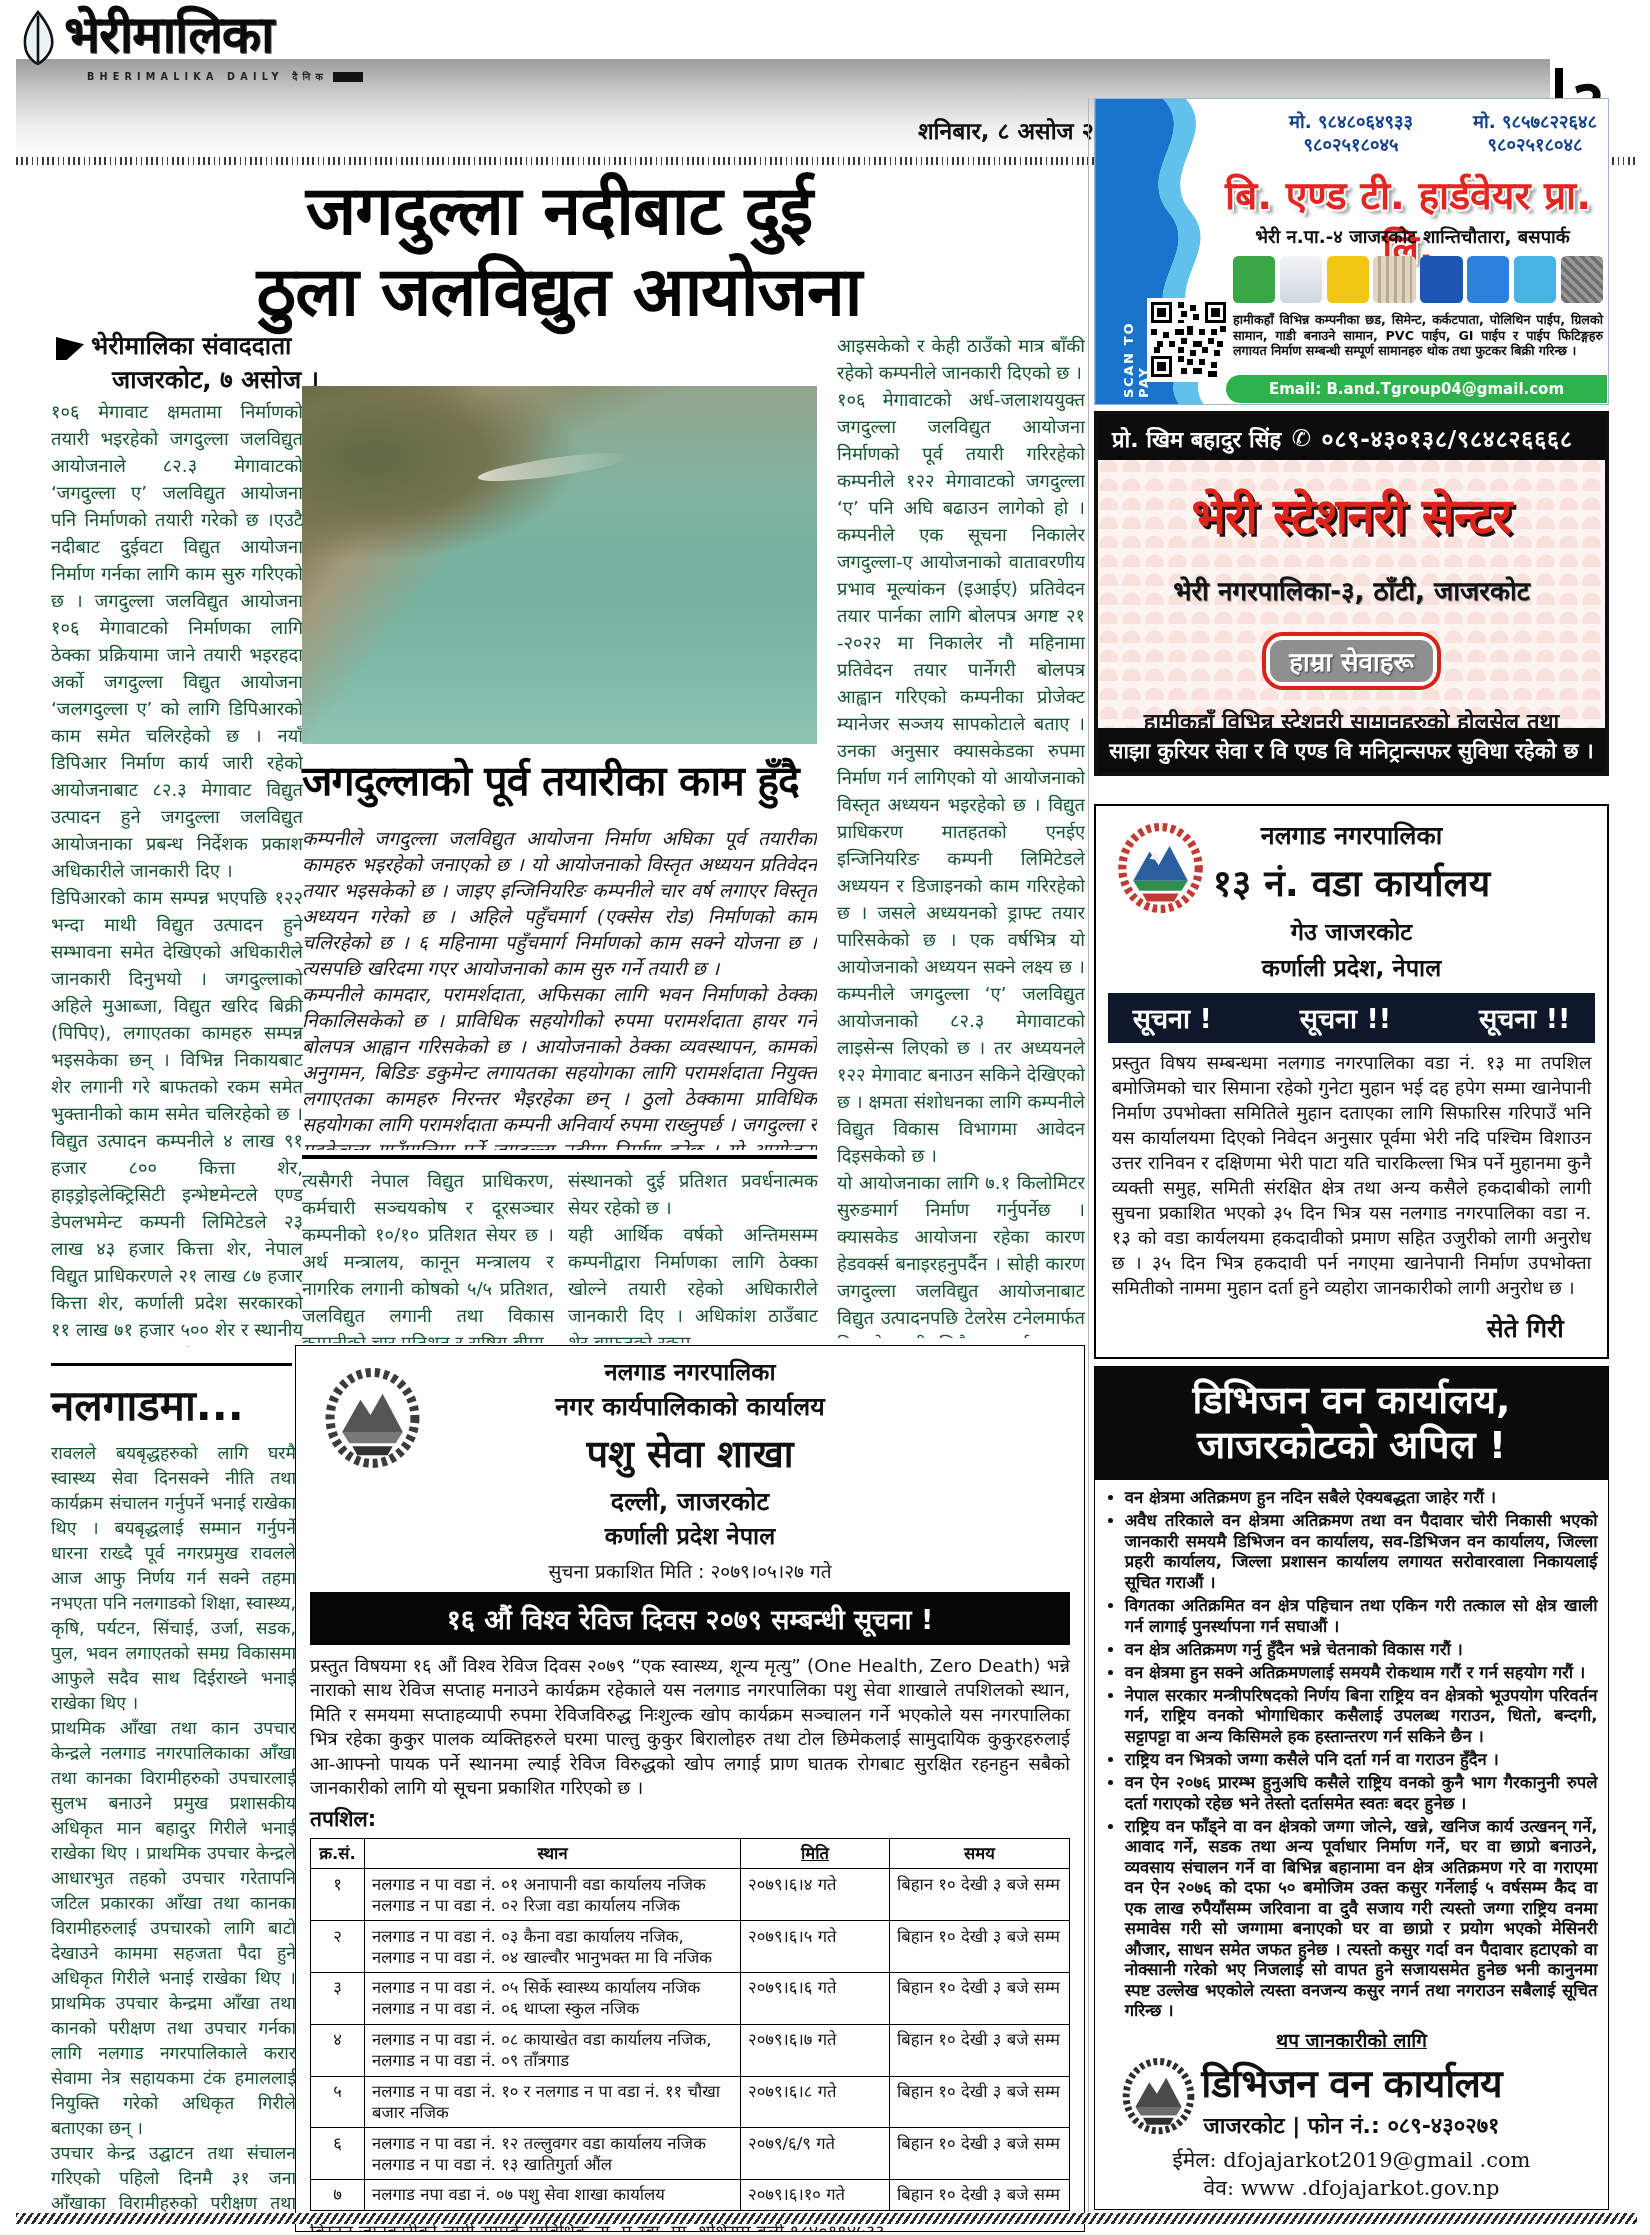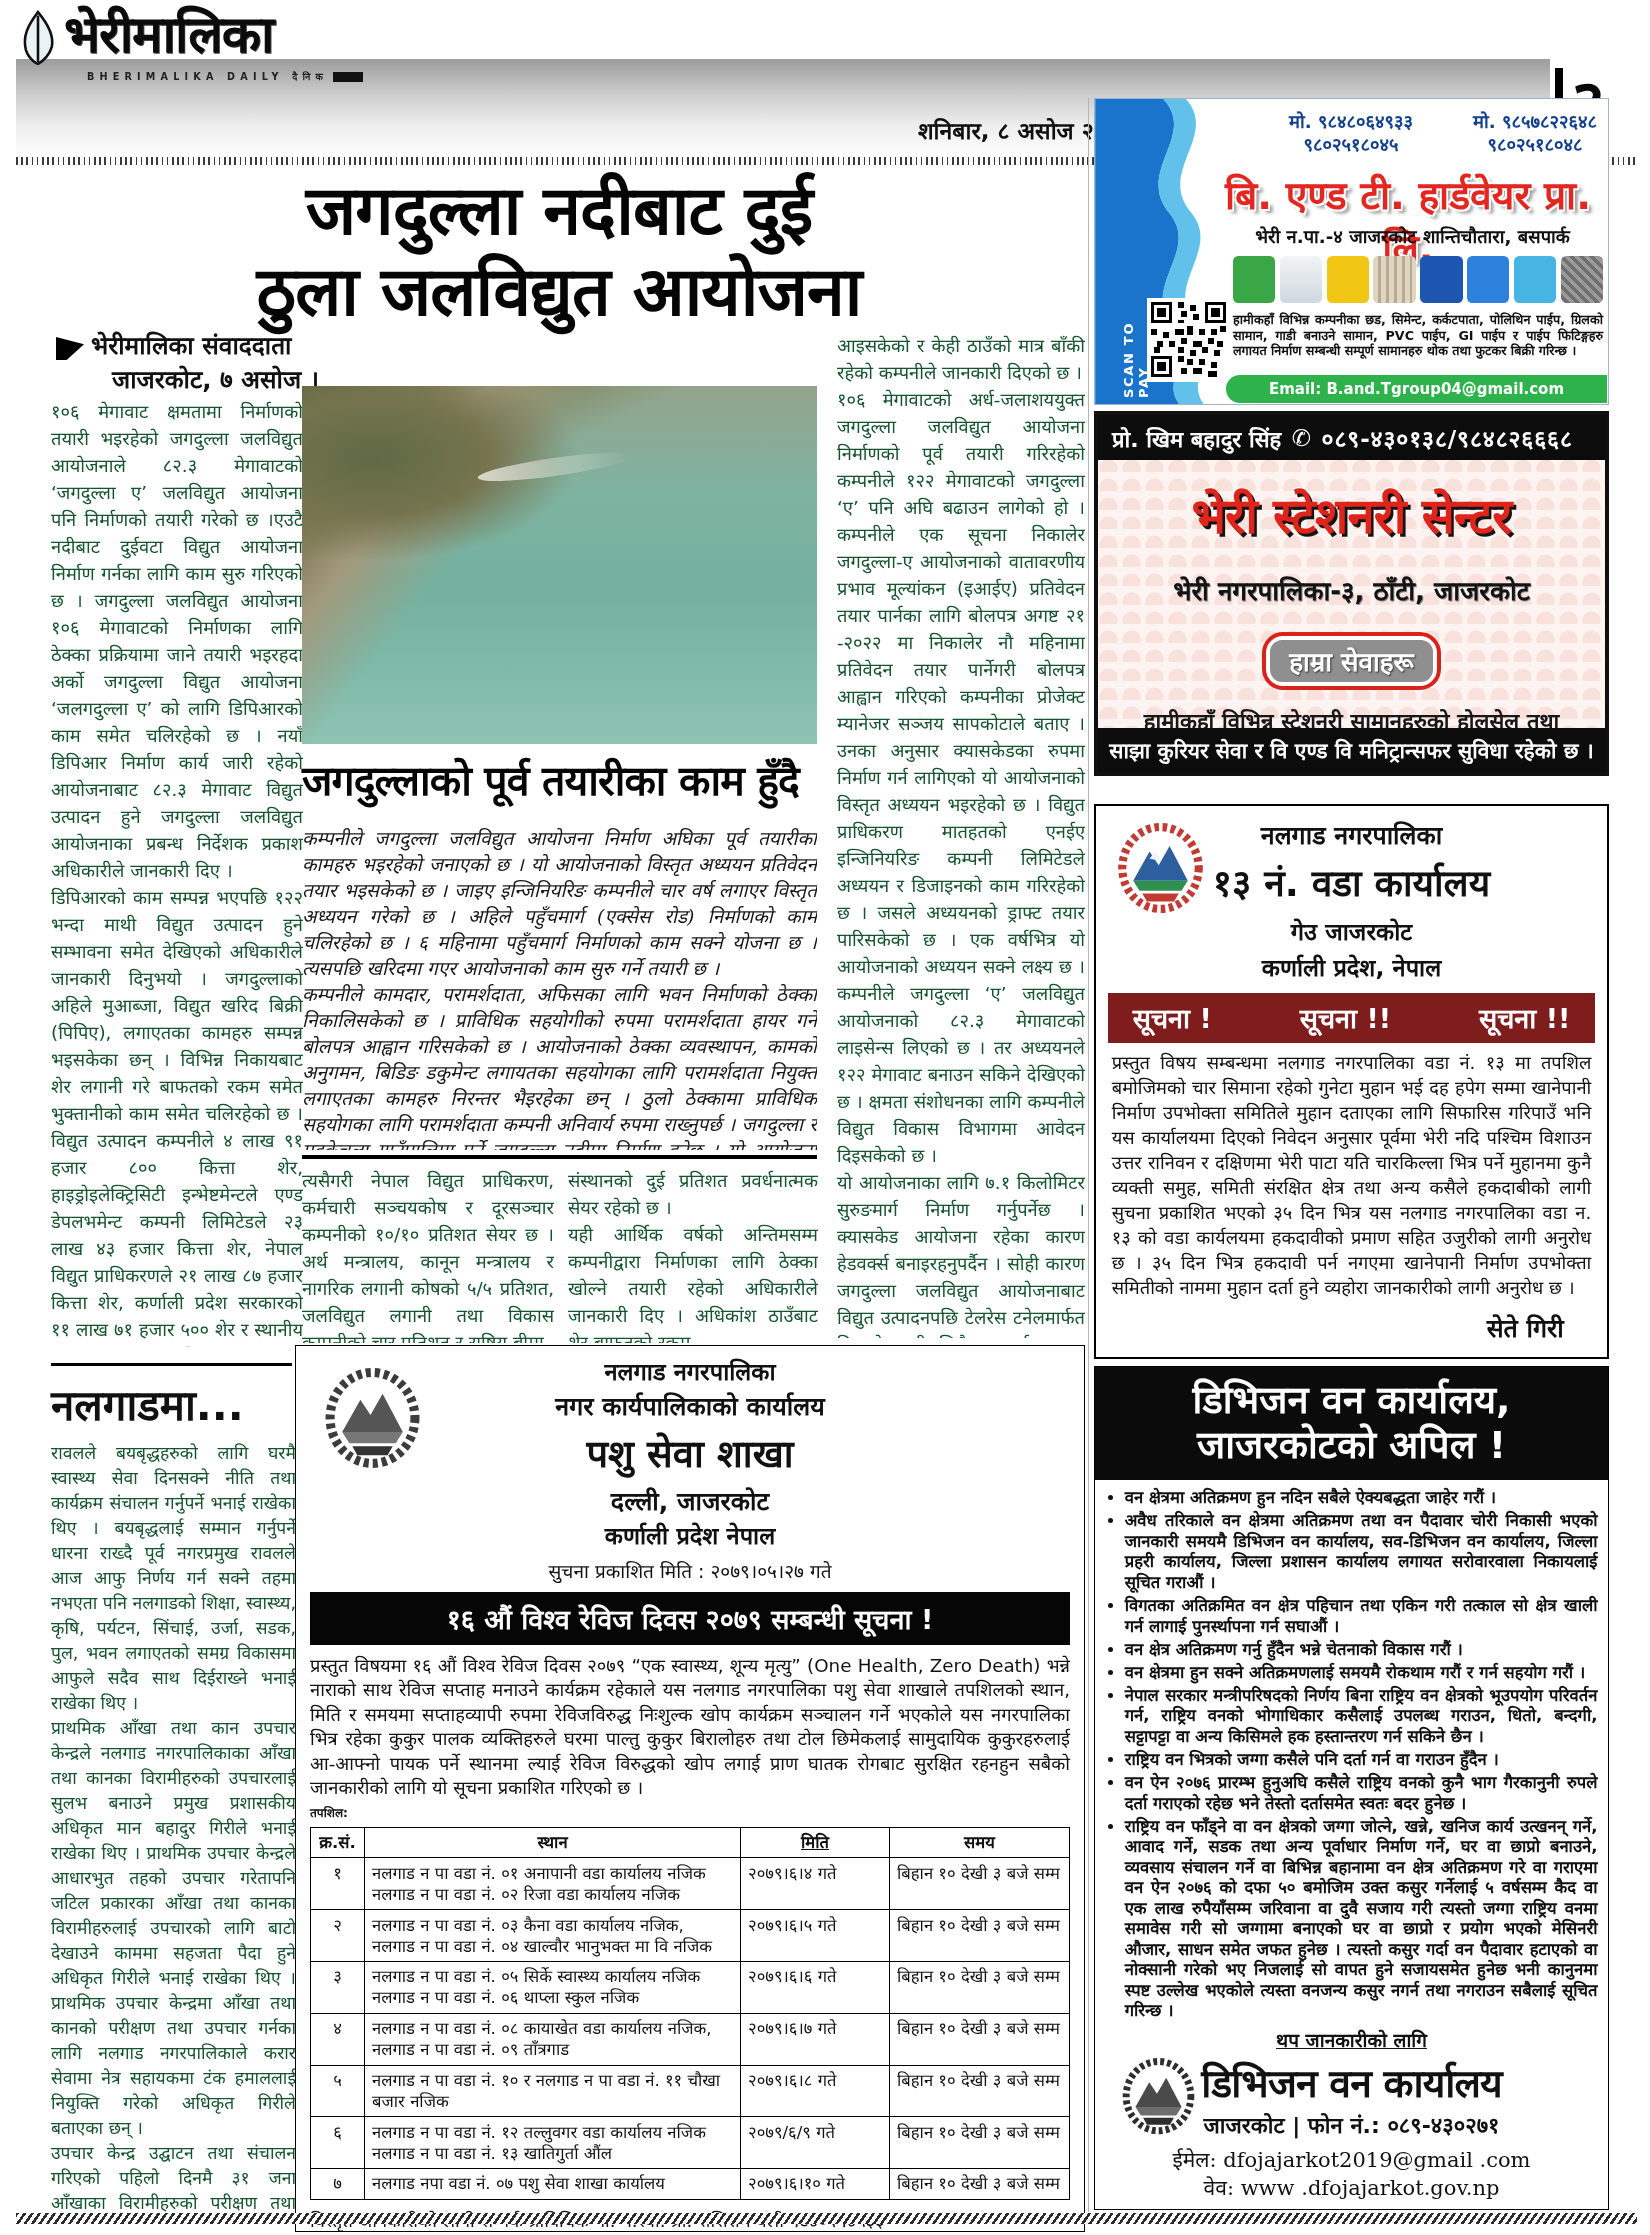--- a/index.html
+++ b/index.html
@@ -71,21 +71,21 @@
     background:#fff; text-align:center; padding:8.7px 14px; overflow:hidden; }
   .vet .org1 { font-size:23.6px; font-weight:800; }
   .vet .org2 { font-size:25px; font-weight:800; margin-top:1.7px; }
   .vet .org3 { font-size:38px; font-weight:900; margin-top:3.5px; }
   .vet .place { font-size:25px; font-weight:800; margin-top:5.2px; }
   .vet .prov { font-size:23.6px; font-weight:800; margin-top:1.7px; }
   .vet .pub { font-size:19px; margin-top:7px; }
   .vet-emblem { left:26px; top:21px; width:101px; height:112px; }
   .vet-banner { margin-top:8.7px; background:#060606; color:#fff; font-size:27px; font-weight:800; padding:7.9px 0; }
   .vet-intro { margin-top:8.7px; font-size:18.3px; line-height:24.5px; text-align:justify; }
-  .vet-tapasil { text-align:left; font-weight:900; font-size:12px; margin-top:3.5px; }
+  .vet-tapasil { text-align:left; font-weight:900; font-size:21px; margin-top:3.5px; }
   .vet table { width:100%; border-collapse:collapse; margin-top:5.2px; font-size:16.6px; line-height:21px; }
   .vet th, .vet td { border:1.7px solid #000; padding:4.4px 7px; vertical-align:top; }
   .vet th { font-weight:800; text-align:center; }
   .vet td.c { text-align:center; }
   .vet td.l { text-align:left; }
   .vet-foot { margin-top:7px; text-align:left; font-size:18.3px; }
 
   
   .ad { background:#fff; overflow:hidden; }
   .bt { left:1094px; top:98px; width:515px; height:307px; border:0.9px solid #9fb4cb; }
@@ -122,21 +122,21 @@
   .st-bot { position:absolute; bottom:0; left:0; right:0; height:44px; background:#0c0c0c; color:#fff;
     display:flex; align-items:center; justify-content:center; font-size:21px; font-weight:900; }
 
   .wd { left:1094px; top:804px; width:515px; height:555px; border:2.6px solid #000; background:#fff;
     text-align:center; padding:10.5px 12.2px; overflow:hidden; }
   .wd-emblem { left:19px; top:15.7px; width:91px; height:101px; }
   .wd .org { font-size:25px; font-weight:800; }
   .wd .office { font-size:37px; font-weight:900; margin-top:5.2px; }
   .wd .place { font-size:23.6px; font-weight:700; margin-top:8.7px; }
   .wd .prov { font-size:23.6px; font-weight:700; margin-top:3.5px; }
-  .wd-banner { margin-top:10.5px; background:#7f1d1d; color:#fff; display:flex; justify-content:space-between;
+  .wd-banner { margin-top:10.5px; background:#0f172a; color:#fff; display:flex; justify-content:space-between;
     padding:6.1px 24.5px; font-size:27px; font-weight:800; }
   .wd-pub { margin-top:8.7px; font-style:italic; font-size:24.5px; font-weight:800;
     font-family:"DejaVu Serif","Liberation Serif",serif; }
   .wd-body { margin-top:7px; font-size:18.3px; line-height:25px; text-align:justify; padding:0 3.5px; }
   .wd-sign { margin-top:10.5px; text-align:right; padding-right:31px; }
   .wd-sign .nm { font-size:25px; font-weight:900; }
 
   .fo { left:1094px; top:1366px; width:515px; height:844px; border:1.7px solid #000; background:#fff; overflow:hidden; }
   .fo-head { background:#0b0b0b; color:#fff; text-align:center; padding:10.5px 0 12.2px; line-height:45px; }
   .fo-head .l1 { font-size:38px; font-weight:900; }

